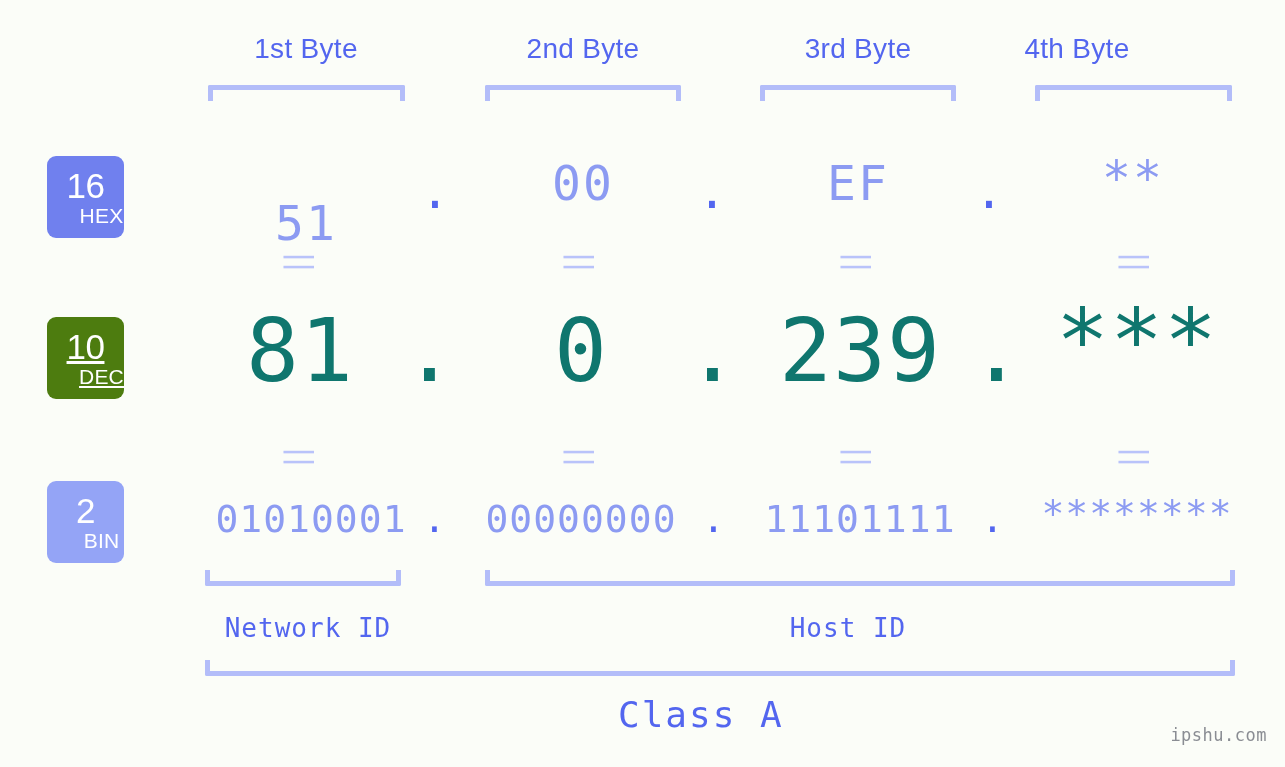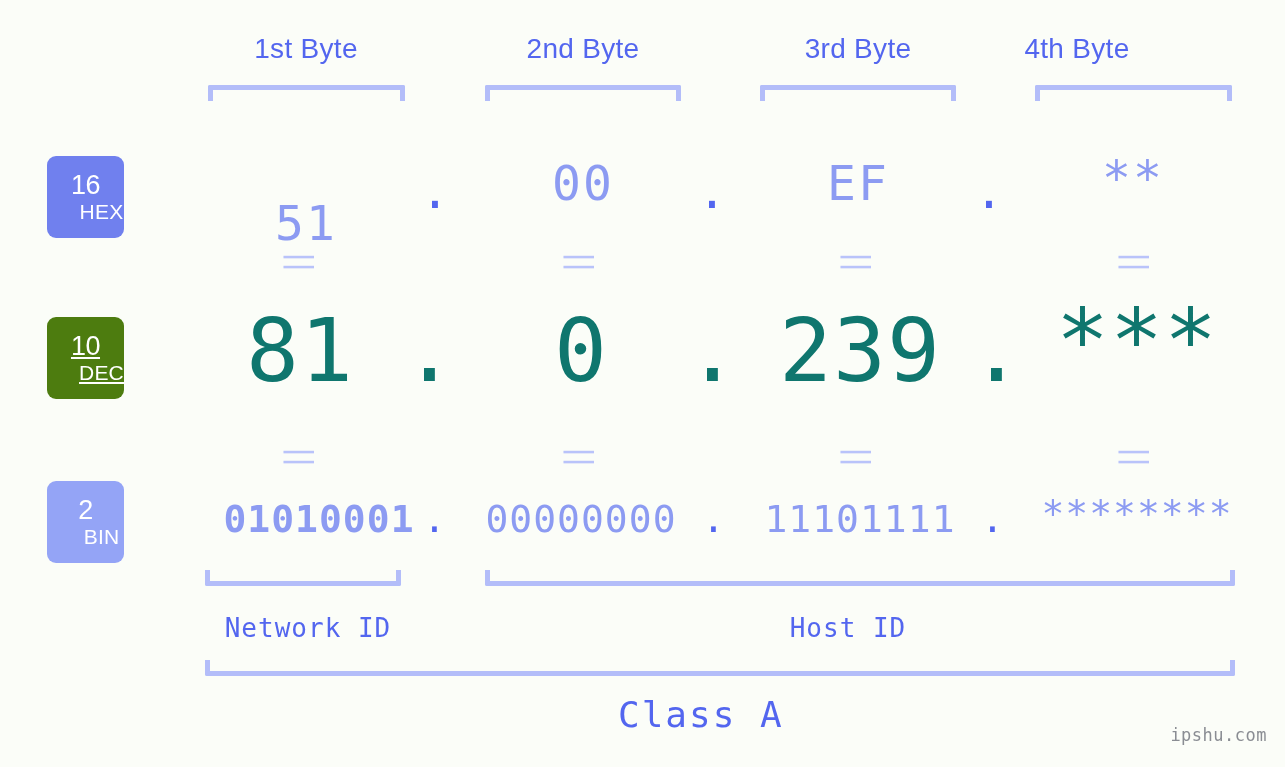--- a/index.html
+++ b/index.html
@@ -63,21 +63,21 @@
     border-radius: 9px;
     color: #ffffff;
     display: flex;
     flex-direction: column;
     align-items: center;
     justify-content: center;
     font-family: "Liberation Sans", sans-serif;
     line-height: 1;
   }
   .badge .num {
-    font-size: 27px;
+    font-size: 35px;
     font-weight: 400;
     letter-spacing: -0.5px;
   }
   .badge .unit {
     font-size: 21px;
     font-weight: 400;
     margin-top: 2px;
     letter-spacing: 0.2px;
     margin-left: 32px;
   }
@@ -205,21 +205,21 @@
     <div class="row-cell" style="left:967px; top:299px; width:60px;">.</div>
     <div class="row-cell" style="left:1022px; top:289px; width:230px;">***</div>
   </div>
 
   <div class="eq" style="left:290px; top:442px;">||</div>
   <div class="eq" style="left:570px; top:442px;">||</div>
   <div class="eq" style="left:847px; top:442px;">||</div>
   <div class="eq" style="left:1125px; top:442px;">||</div>
 
   <div class="bin-row">
-    <div class="row-cell" style="left:204px; top:497px; width:230px;font-weight:bold;">01010001</div>
+    <div class="row-cell" style="left:196px; top:497px; width:230px;">01010001</div>
     <div class="row-cell dot" style="left:405px; top:497px; width:60px;">.</div>
     <div class="row-cell" style="left:466px; top:497px; width:230px;">00000000</div>
     <div class="row-cell dot" style="left:684px; top:497px; width:60px;">.</div>
     <div class="row-cell" style="left:745px; top:497px; width:230px;">11101111</div>
     <div class="row-cell dot" style="left:963px; top:497px; width:60px;">.</div>
     <div class="row-cell" style="left:1022px; top:492px; width:230px;">********</div>
   </div>
 
   <div class="bracket-bottom" style="left:205px; top:570px; width:196px;"></div>
   <div class="bracket-bottom" style="left:485px; top:570px; width:750px;"></div>

